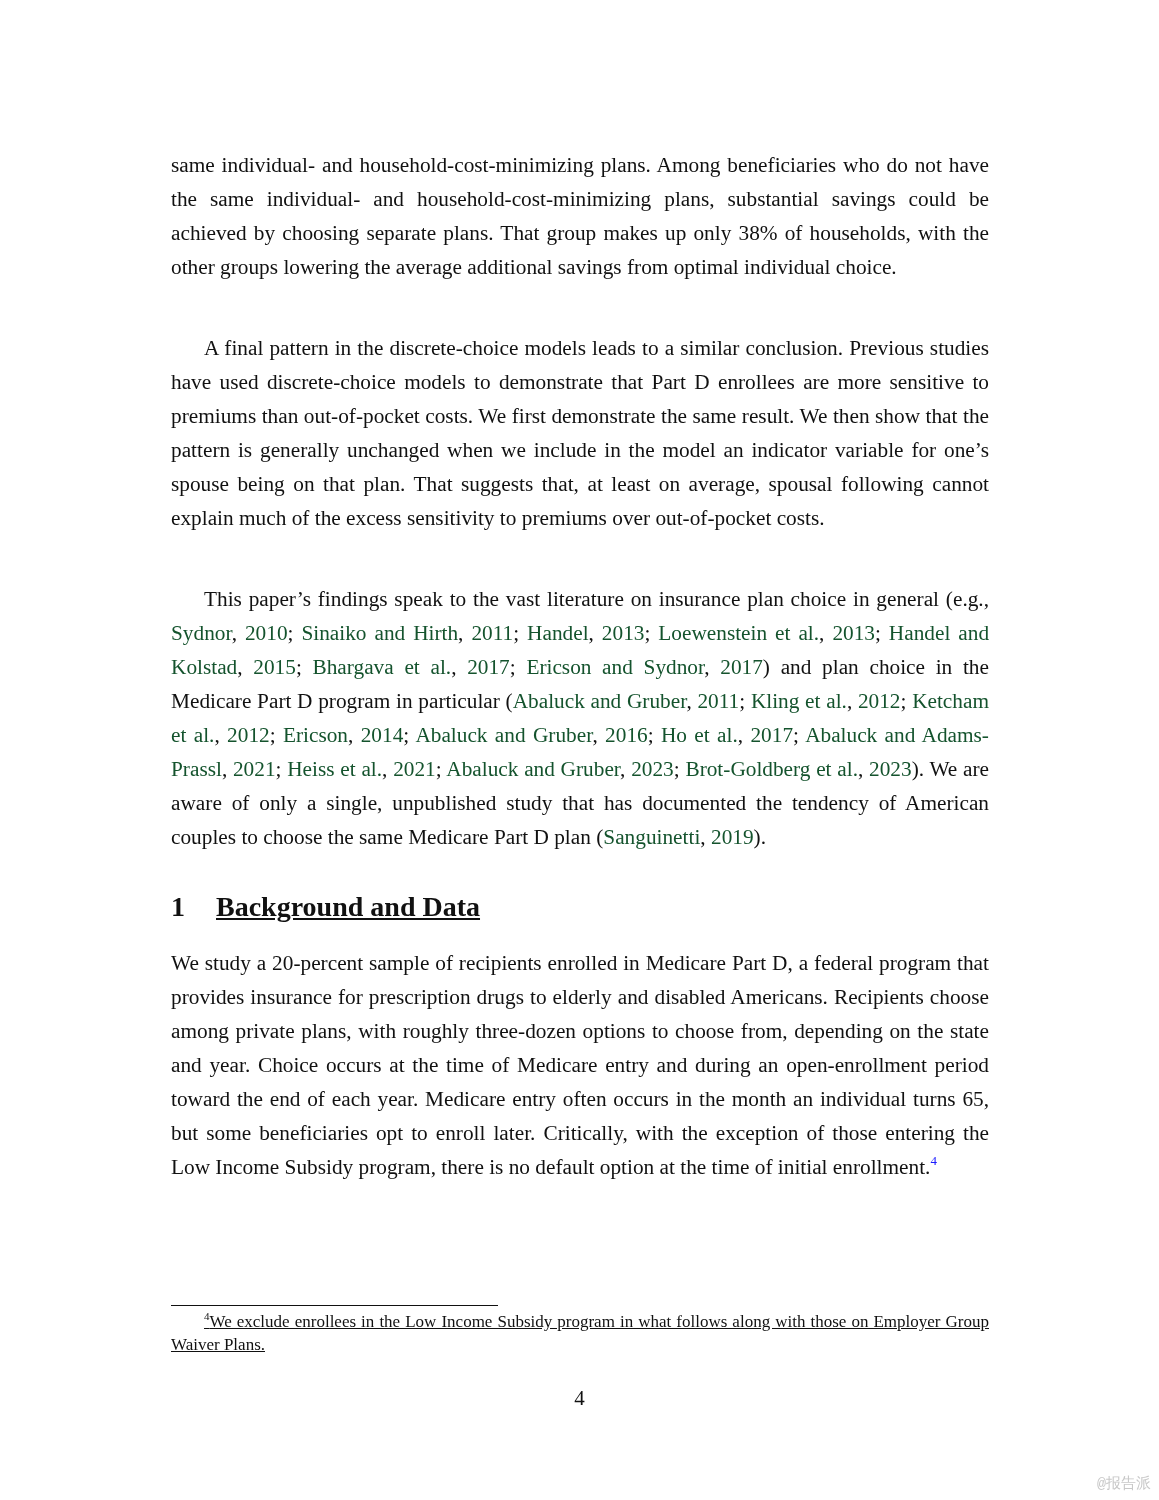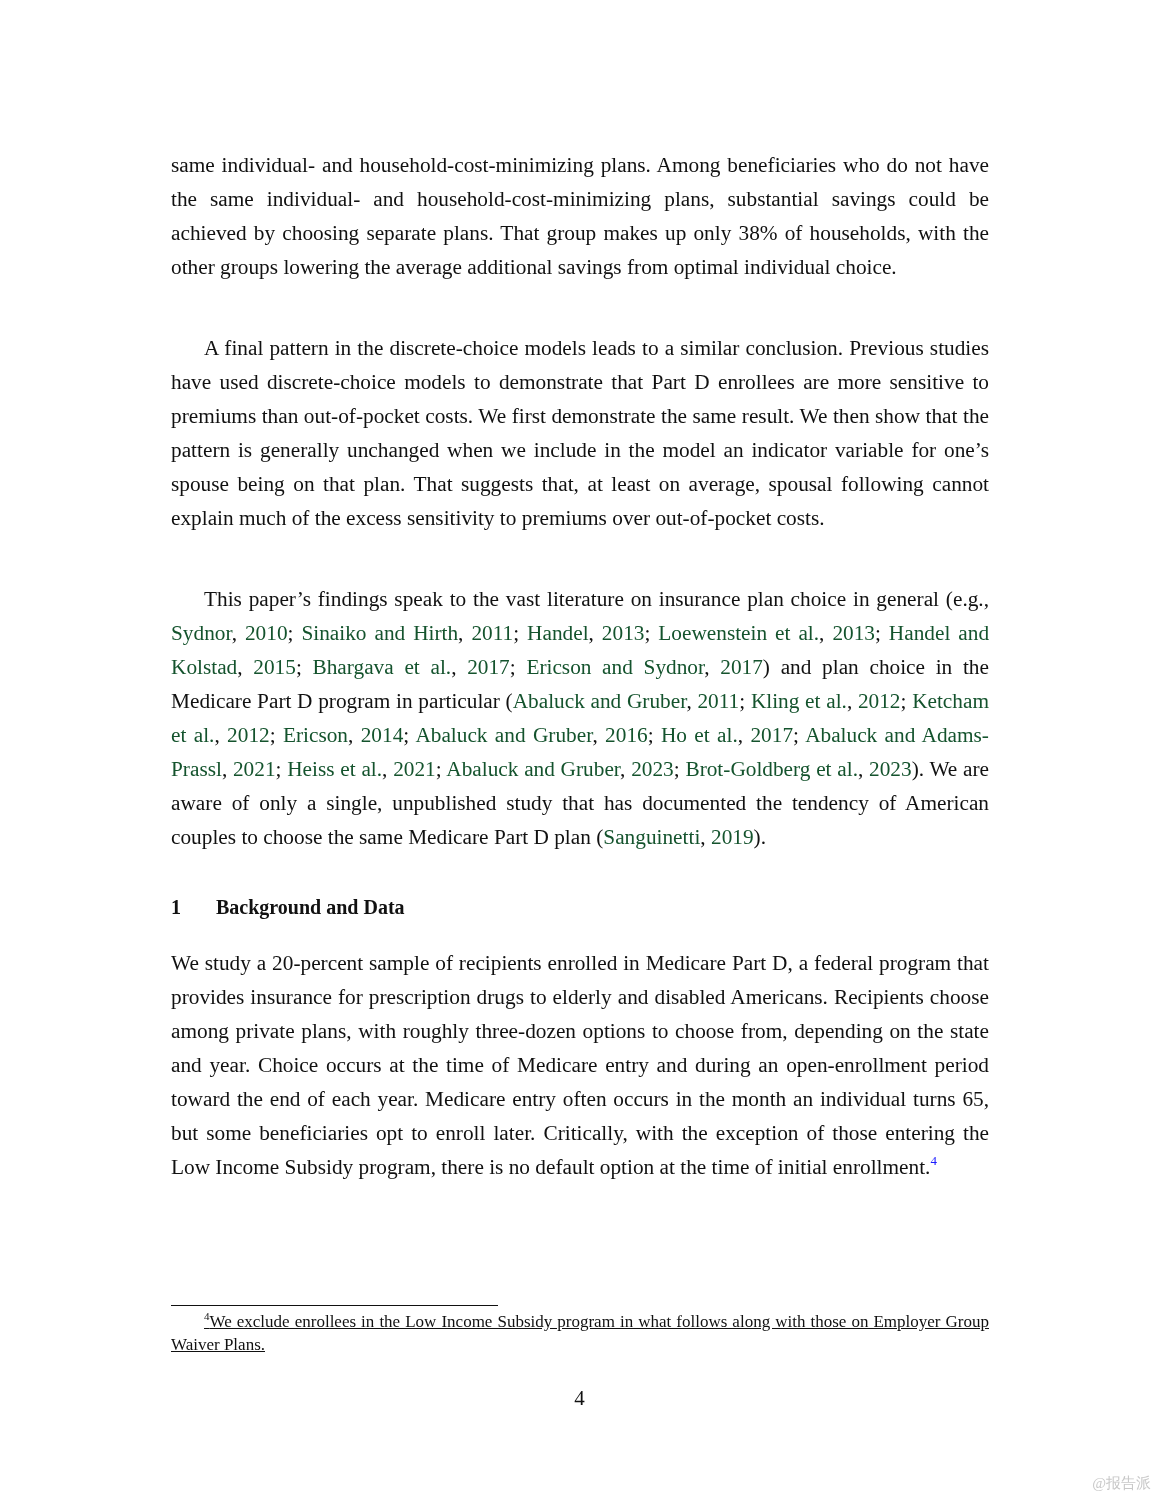--- a/index.html
+++ b/index.html
@@ -2,29 +2,29 @@
 <html><head>
 <meta charset="utf-8">
 <style>
   html, body { margin: 0; padding: 0; background: #ffffff; }
   body { width: 1159px; height: 1500px; position: relative; overflow: hidden;
          font-family: "Liberation Serif", "DejaVu Serif", serif; color: #111; }
   .page { position: absolute; left: 171px; top: 148px; width: 818px; }
   p.body { margin: 0; font-size: 21.3px; line-height: 34px; text-align: justify; }
   p.indent { text-indent: 33px; margin-top: 47px; }
   a.cite { color: #14532d; text-decoration: none; }
-  h2.section { margin: 36px 0 22px 0; font-size: 20px; font-weight: bold; line-height: 34px; }
+  h2.section { margin: 36px 0 22px 0; font-size: 28px; font-weight: bold; line-height: 34px; text-decoration: underline; }
   h2.section .num { display: inline-block; width: 45px; }
   sup.fnref { color: #1a1aff; font-size: 13px; vertical-align: 9px; line-height: 0; }
   .fnrule { position: absolute; left: 171px; top: 1305px; width: 327px; height: 1px; background: #111; }
   .footnote { position: absolute; left: 171px; top: 1310px; width: 818px; font-size: 17px; line-height: 23px; text-align: justify; text-decoration: underline; }
   .footnote .first { text-indent: 33px; display: block; }
   .footnote sup { font-size: 11px; vertical-align: 7px; line-height: 0; }
   .pagenum { position: absolute; left: 0; width: 1159px; top: 1386px; text-align: center; font-size: 21px; }
-  .watermark { position: absolute; right: 8px; top: 1474px; font-family: Liberation Serif, serif; font-size: 15px; color: #c8c8c8; }
+  .watermark { position: absolute; right: 8px; top: 1474px; font-family: Liberation Mono, monospace; font-size: 15px; color: #c8c8c8; }
 </style>
 </head>
 <body>
 
 <div class="page">
   <p class="body">same individual- and household-cost-minimizing plans. Among beneficiaries who do not have the same individual- and household-cost-minimizing plans, substantial savings could be achieved by choosing separate plans. That group makes up only 38% of households, with the other groups lowering the average additional savings from optimal individual choice.</p>
   <p class="body indent">A final pattern in the discrete-choice models leads to a similar conclusion. Previous studies have used discrete-choice models to demonstrate that Part D enrollees are more sensitive to premiums than out-of-pocket costs. We first demonstrate the same result. We then show that the pattern is generally unchanged when we include in the model an indicator variable for one’s spouse being on that plan. That suggests that, at least on average, spousal following cannot explain much of the excess sensitivity to premiums over out-of-pocket costs.</p>
   <p class="body indent" id="lit-para">This paper’s findings speak to the vast literature on insurance plan choice in general (e.g.,  <a class="cite">Sydnor</a>, <a class="cite">2010</a>; <a class="cite">Sinaiko and Hirth</a>, <a class="cite">2011</a>; <a class="cite">Handel</a>, <a class="cite">2013</a>; <a class="cite">Loewenstein et al.</a>, <a class="cite">2013</a>; <a class="cite">Handel and Kolstad</a>, <a class="cite">2015</a>; <a class="cite">Bhargava et al.</a>, <a class="cite">2017</a>; <a class="cite">Ericson and Sydnor</a>, <a class="cite">2017</a>) and plan choice in the Medicare Part D program in particular (<a class="cite">Abaluck and Gruber</a>, <a class="cite">2011</a>; <a class="cite">Kling et al.</a>, <a class="cite">2012</a>; <a class="cite">Ketcham et al.</a>, <a class="cite">2012</a>; <a class="cite">Ericson</a>, <a class="cite">2014</a>; <a class="cite">Abaluck and Gruber</a>, <a class="cite">2016</a>; <a class="cite">Ho et al.</a>, <a class="cite">2017</a>; <a class="cite">Abaluck and Adams-Prassl</a>, <a class="cite">2021</a>; <a class="cite">Heiss et al.</a>, <a class="cite">2021</a>; <a class="cite">Abaluck and Gruber</a>, <a class="cite">2023</a>; <a class="cite">Brot-Goldberg et al.</a>, <a class="cite">2023</a>). We are aware of only a single, unpublished study that has documented the tendency of American couples to choose the same Medicare Part D plan (<a class="cite">Sanguinetti</a>, <a class="cite">2019</a>).</p>
 
   <h2 class="section">

